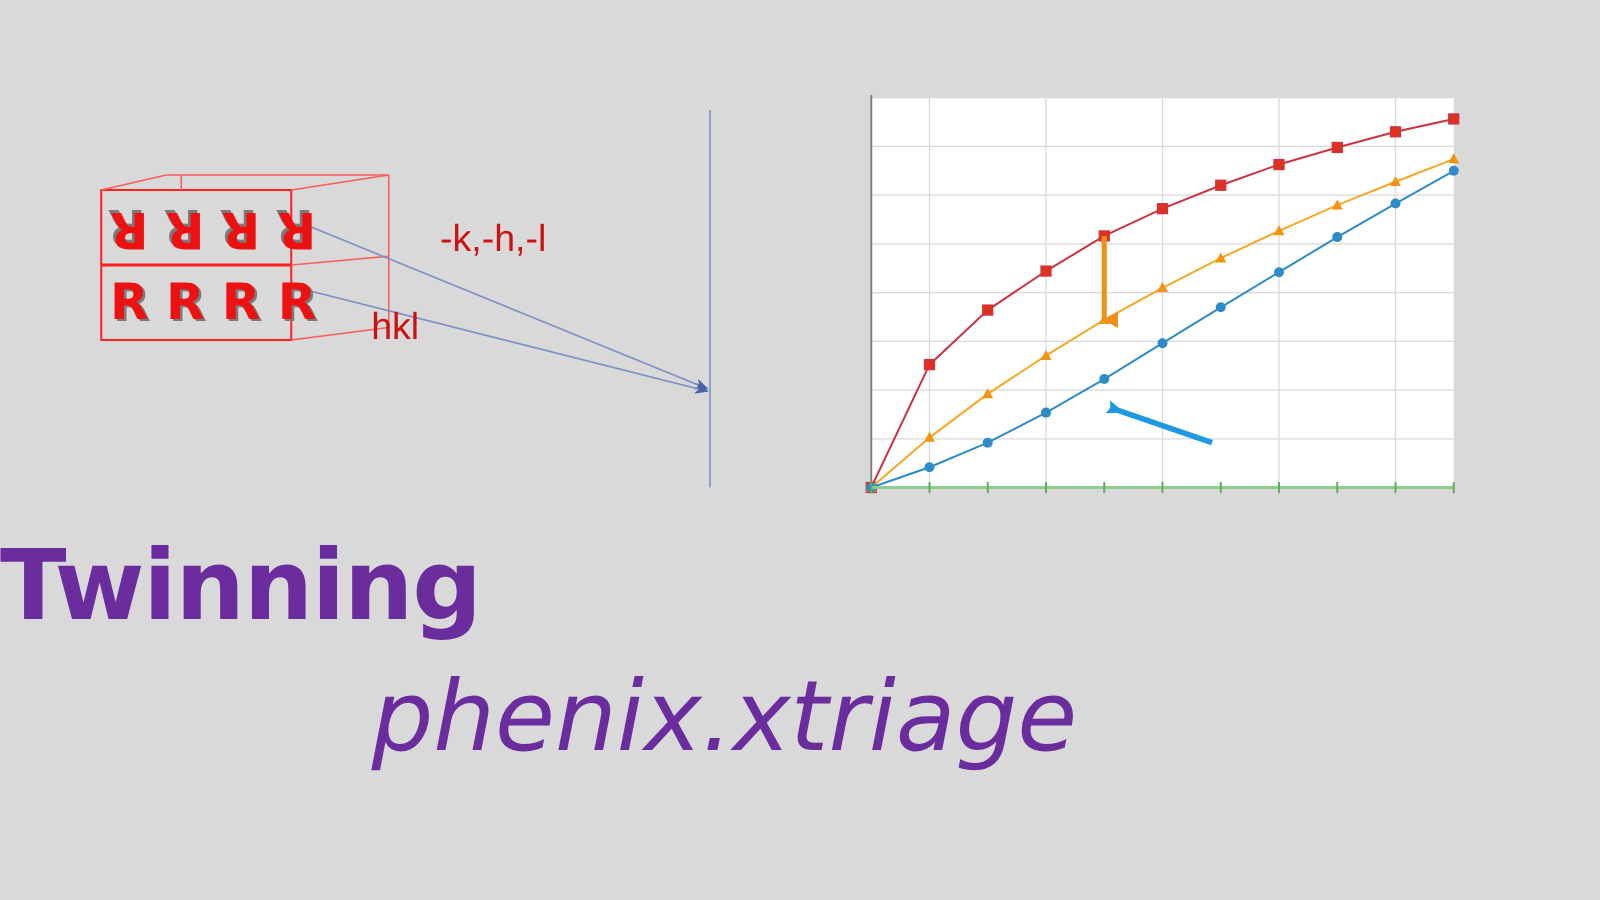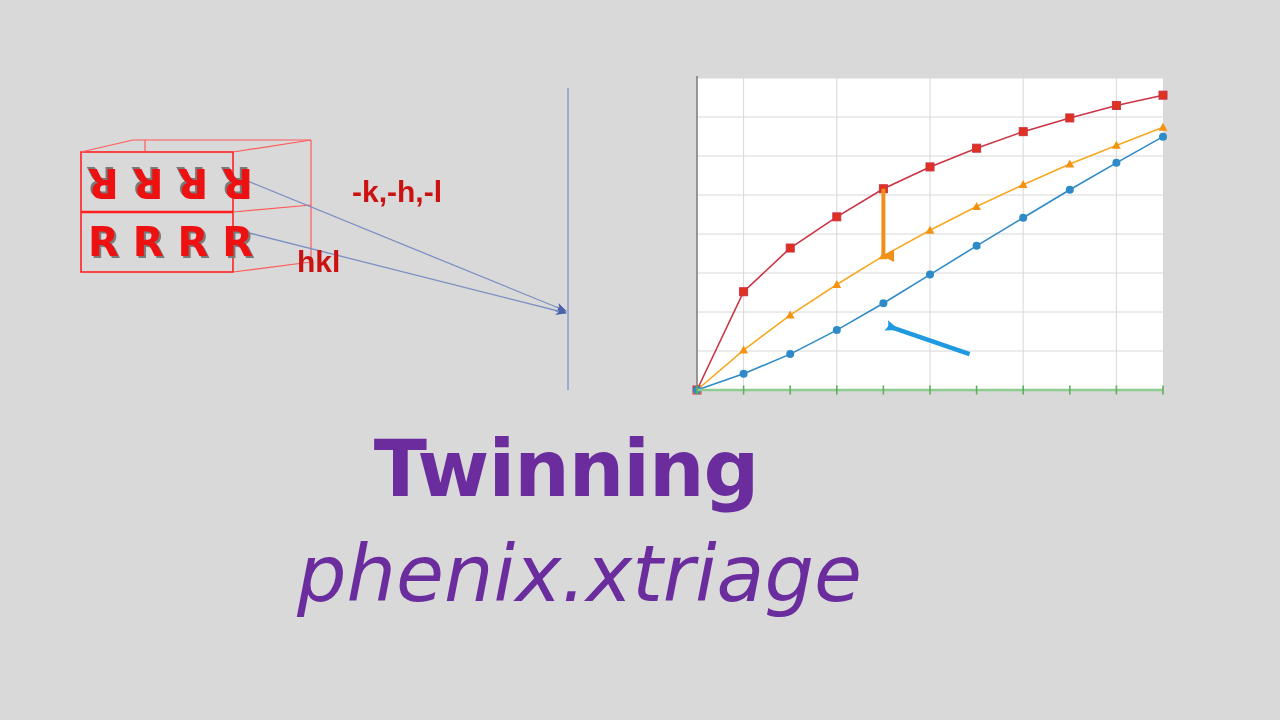--- a/index.html
+++ b/index.html
@@ -31,40 +31,38 @@
   #row-top{left:88px;top:163px;transform:rotate(180deg);transform-origin:center center;}
   #row-bottom{left:88px;top:222px;}
 
   
   .red-label{
     position:absolute;
     color:#cc1111;
     font-family:"Liberation Sans", sans-serif;
     font-size:30px;
     white-space:nowrap;
-    font-weight:bold;
   }
   #label-mkmhml{left:352px;top:175px;}
   #label-hkl{left:283px;top:245px;margin-left:14px;}
 
   
   #chart-figure{
     position:absolute;
     left:690px;top:70px;
     width:480px;height:330px;
   }
   #chart-plot-area{
     position:absolute;left:7px;top:8px;width:466px;height:312px;
     background:#ffffff;
   }
 
   
   #page-title{
     position:absolute;left:0;top:430px;width:1132px;
-    text-align:center;
     color:#6b2d9e;
     font-family:"DejaVu Sans", sans-serif;
     font-weight:bold;
     font-size:78px;
     line-height:1;
     letter-spacing:-1px;
   }
   #page-subtitle{
     position:absolute;left:0;top:535px;width:1159px;
     text-align:center;

